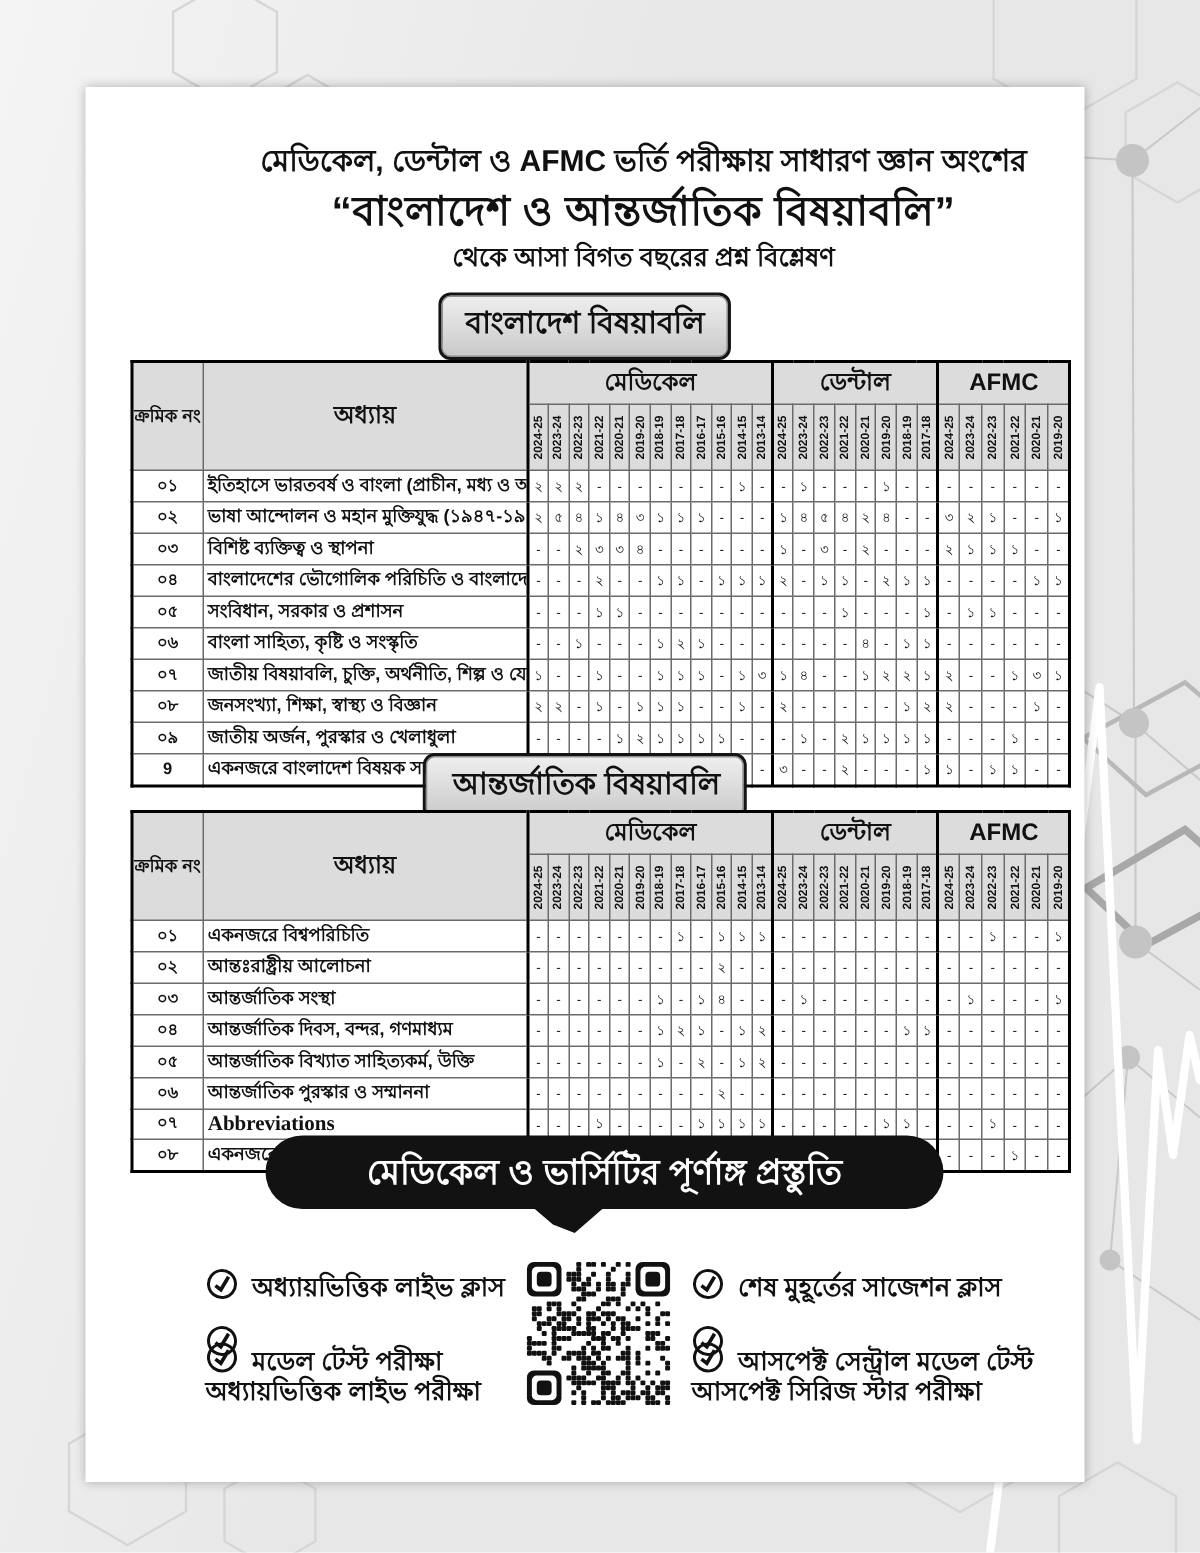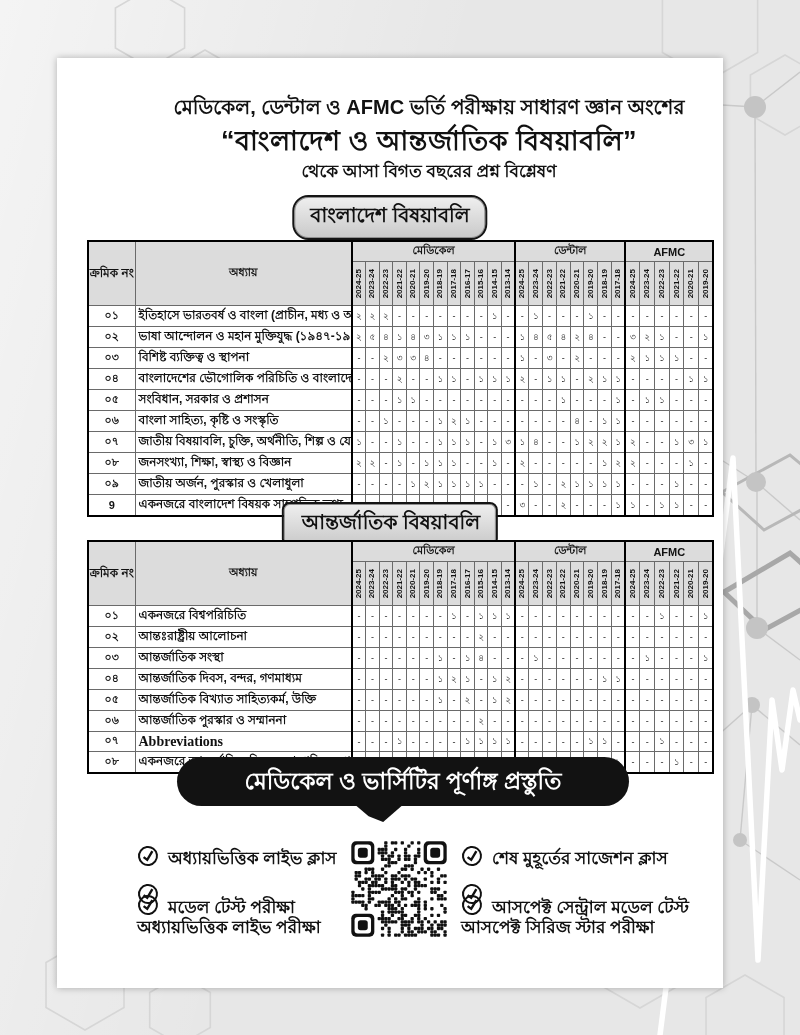--- a/index.html
+++ b/index.html
@@ -11,34 +11,34 @@
   #bg{position:absolute;left:0;top:0;width:800px;height:1035px;z-index:0;}
   .card{position:absolute;left:57px;top:58px;width:666px;height:930px;background:#fff;
     box-shadow:0 0 7px rgba(0,0,0,.28);z-index:1;}
   .ttl{position:absolute;left:0;width:100%;text-align:center;font-weight:bold;white-space:nowrap;margin-left:39px;}
   .t1{top:34px;font-size:20px;}
   .t2{top:62px;font-size:27px;letter-spacing:.5px;}
   .t3{top:100px;font-size:17px;}
   .badge{position:absolute;left:50%;transform:translateX(-50%);
     background:linear-gradient(#efefef,#c9c9c9);border:2px solid #141414;border-radius:8px;
     box-shadow:inset 0 0 0 1px #8f8f8f;padding:3px 16px 5px;font-size:20px;font-weight:bold;white-space:nowrap;}
-  .badge1{top:137px;border-radius:16px;}
+  .badge1{top:137px;}
   .badge2{top:444px;padding-left:18px;}
   table.datatable{position:absolute;left:30px;width:625px;border-collapse:collapse;table-layout:fixed;
     border:2px solid #000;background:#fff;}
   table.tb1{top:182px;}
   table.tb2{top:482px;}
   .datatable th,.datatable td{border:1px solid #6a6a6a;padding:0;}
   .datatable thead th{background:#dcdcdc;}
-  th.gl{font-size:11px;font-weight:bold;height:19px;}
+  th.gl{font-size:16px;font-weight:bold;height:19px;}
   th.yr{height:43px;vertical-align:middle;}
   th.yr span{display:block;margin:0 auto;writing-mode:vertical-rl;transform:rotate(180deg);
     font-size:8px;font-weight:bold;line-height:1;letter-spacing:0;}
   th.serialh{font-size:12px;font-weight:bold;}
-  th.chapterh{font-size:11px;font-weight:bold;}
+  th.chapterh{font-size:16px;font-weight:bold;}
   td.sn{font-size:11px;font-weight:bold;text-align:center;height:17.5px;}
   td.ch{font-size:12px;font-weight:bold;text-align:left;padding:0 3px;white-space:nowrap;overflow:hidden;}
   td.ch.latin{font-family:"Liberation Serif","DejaVu Serif",serif;font-size:14px;}
   td.c{font-size:9px;text-align:center;color:#161616;}
   .gs{border-left:2px solid #000 !important;}
   .banner{position:absolute;left:120px;top:699px;width:452px;height:49px;background:#121212;
     border-radius:25px;color:#fff;text-align:center;line-height:49px;font-size:23px;font-weight:bold;white-space:nowrap;}
   .banner-tail{position:absolute;left:296px;top:745px;width:52px;height:19px;background:#121212;
     clip-path:polygon(0 0,100% 0,58% 100%,30% 70%);}
   #qr{position:absolute;left:291px;top:780px;width:102px;height:102px;background:#fff;}

